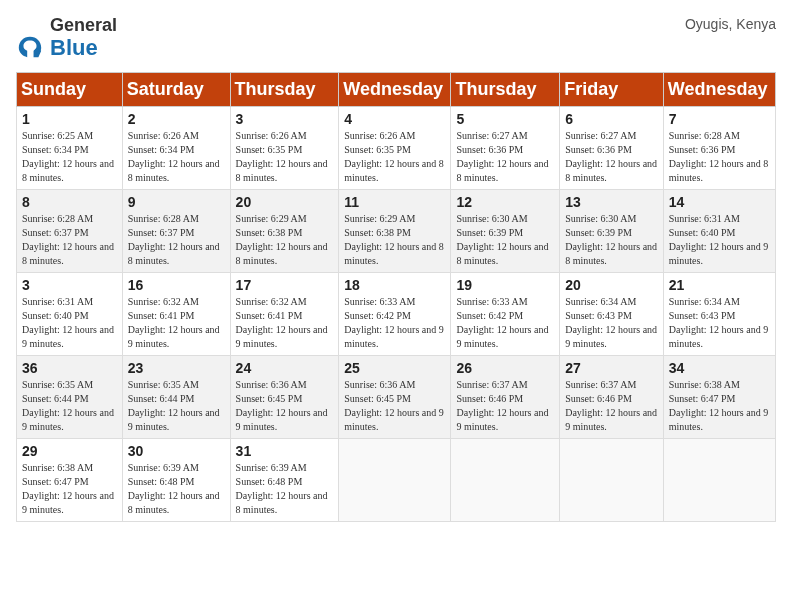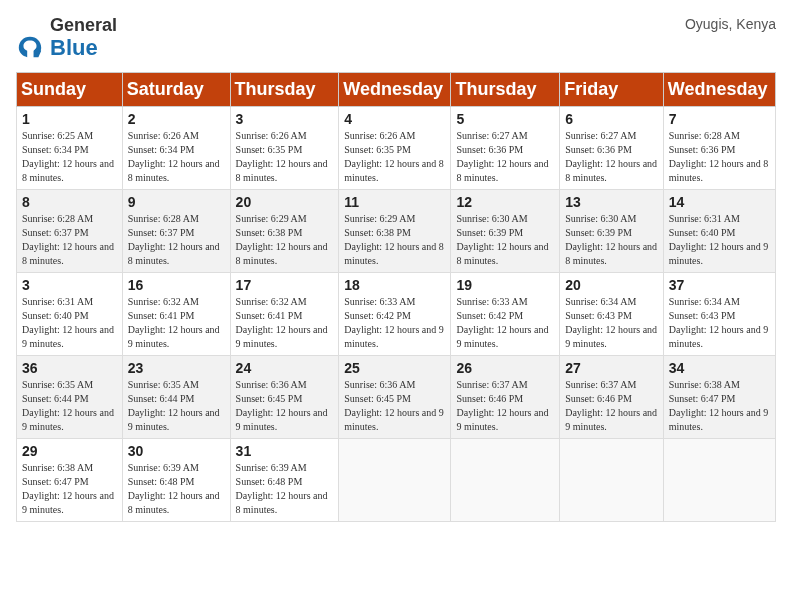--- a/index.html
+++ b/index.html
@@ -195,21 +195,21 @@
         </td>
         <td>
           <span class="day-number">19</span>
           <div class="day-info">Sunrise: 6:33 AM<br>Sunset: 6:42 PM<br>Daylight: 12 hours and 9 minutes.</div>
         </td>
         <td>
           <span class="day-number">20</span>
           <div class="day-info">Sunrise: 6:34 AM<br>Sunset: 6:43 PM<br>Daylight: 12 hours and 9 minutes.</div>
         </td>
         <td>
-          <span class="day-number">37</span>
+          <span class="day-number">21</span>
           <div class="day-info">Sunrise: 6:34 AM<br>Sunset: 6:43 PM<br>Daylight: 12 hours and 9 minutes.</div>
         </td>
       </tr>
       <tr>
         <td>
           <span class="day-number">36</span>
           <div class="day-info">Sunrise: 6:35 AM<br>Sunset: 6:44 PM<br>Daylight: 12 hours and 9 minutes.</div>
         </td>
         <td>
           <span class="day-number">23</span>

